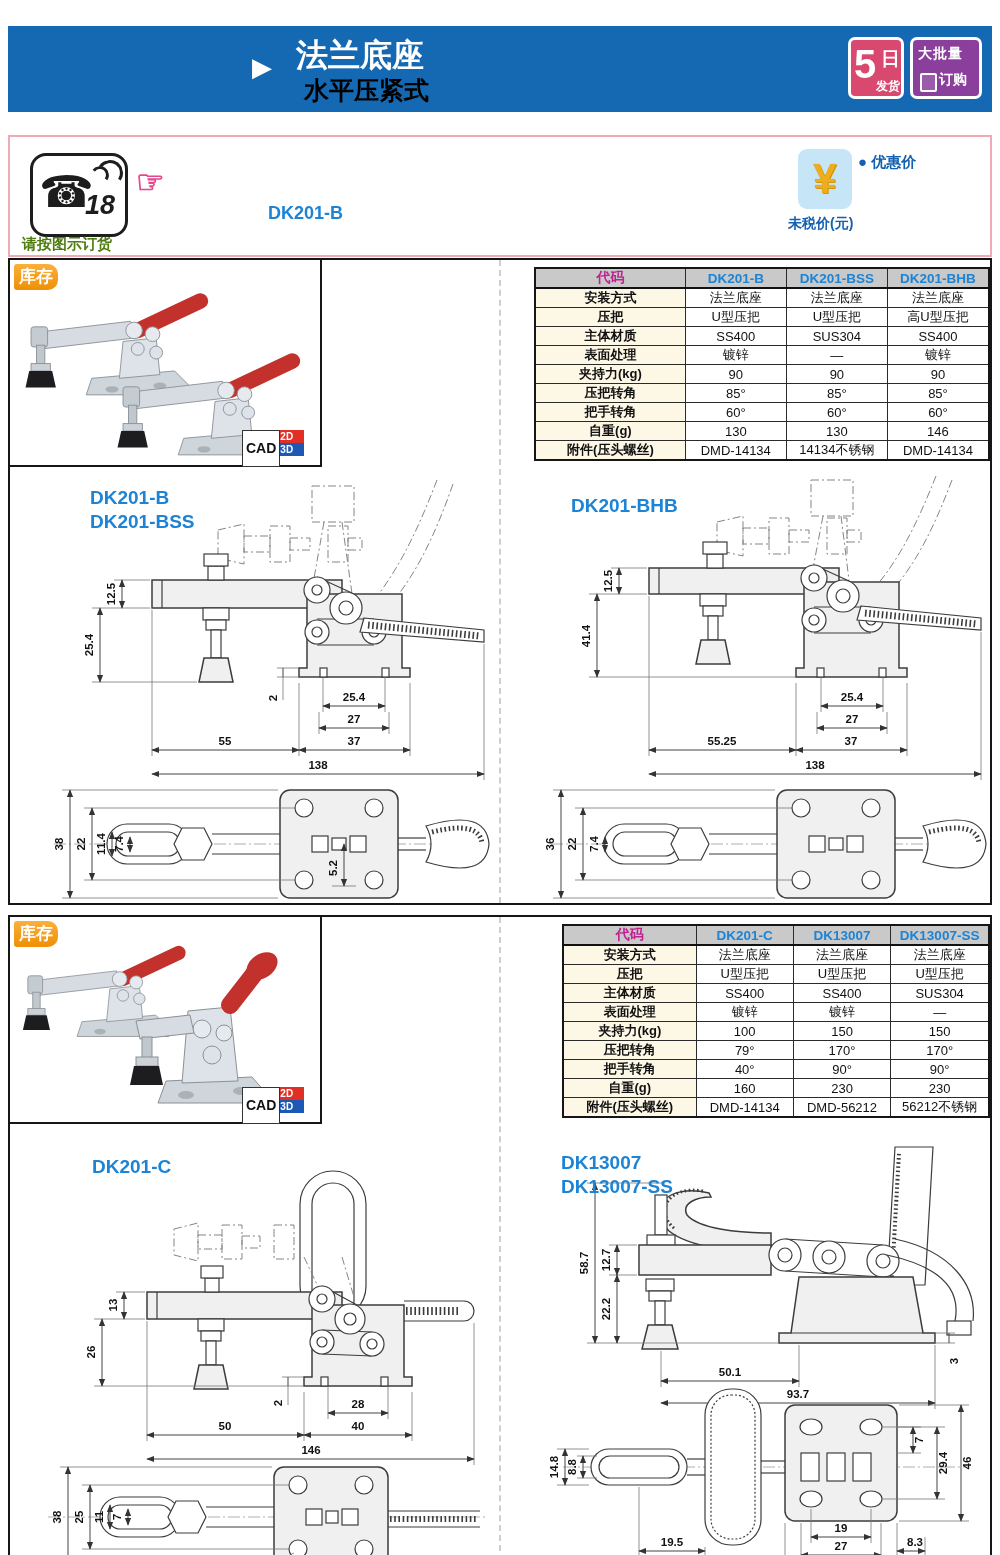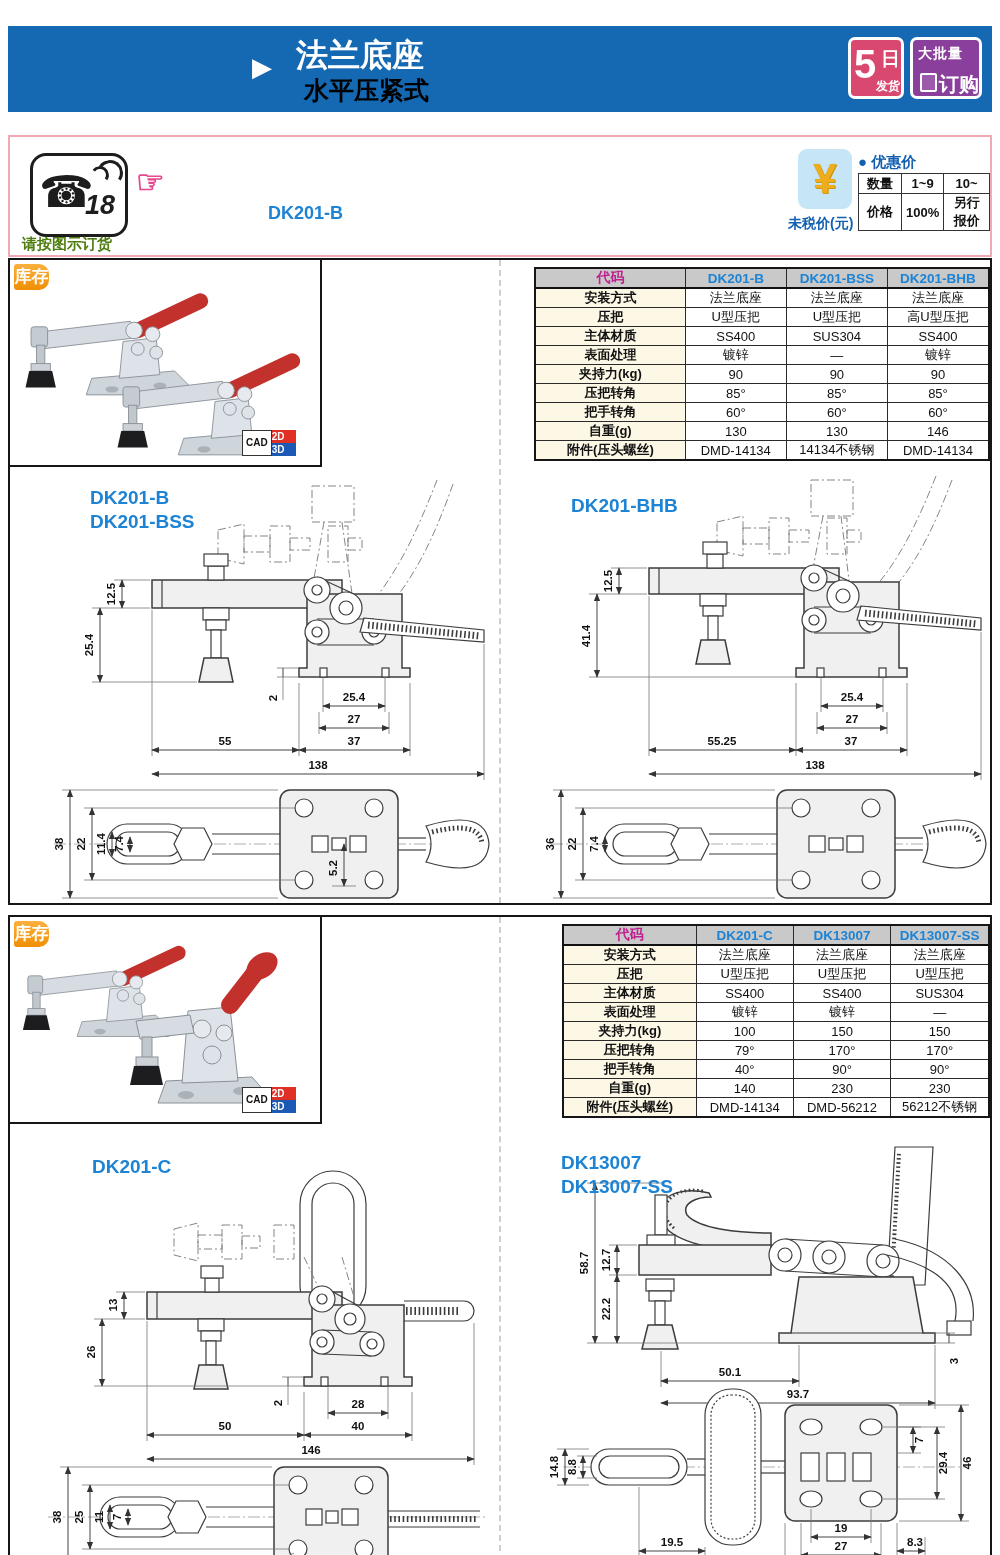--- a/index.html
+++ b/index.html
@@ -10,21 +10,21 @@
   .hdr-arrow{position:absolute;left:244px;top:26px;font-size:26px;color:#fff}
   .hdr-sub1{position:absolute;left:288px;top:8px;font-size:32px;font-weight:800;color:#fff}
   .hdr-sub2{position:absolute;left:296px;top:48px;font-size:25px;font-weight:700;color:#000000}
   .badge{position:absolute;top:11px;height:62px;border:3px solid #fff;border-radius:7px;color:#fff;box-sizing:border-box}
   .badge.ship{left:840px;width:56px;background:#d8486f}
   .badge.bulk{left:902px;width:72px;background:#8b3f9c}
   .ship-big{position:absolute;left:3px;top:2px;font-size:40px;font-weight:800}
   .ship-unit{position:absolute;left:30px;top:6px;font-size:19px;font-weight:800}
   .ship-sub{position:absolute;left:25px;top:38px;font-size:12px;font-weight:700}
   .bulk-1{position:absolute;left:5px;top:5px;font-size:14px;font-weight:800;letter-spacing:1px}
-  .bulk-2{position:absolute;left:26px;top:31px;font-size:20px;font-weight:800}
+  .bulk-2{position:absolute;left:26px;top:31px;font-size:14px;font-weight:800}
   .ord-ico{position:absolute;left:7px;top:33px;width:13px;height:15px;border:2px solid #fff;border-radius:2px;background:rgba(255,255,255,.15)}
   
   .obox{position:absolute;left:8px;top:117px;width:980px;height:118px;border:2px solid #f0aab4;background:#fff}
   .phone{position:absolute;left:20px;top:16px;width:92px;height:78px;border:3px solid #1d1d1d;border-radius:16px}
   .phone-glyph{position:absolute;left:6px;top:14px;font-size:44px;color:#1d1d1d;line-height:44px}
   .phone-24{position:absolute;left:52px;top:34px;font-size:27px;font-weight:800;color:#1d1d1d;font-style:italic}
   .arc{position:absolute;border:3px solid #1d1d1d;border-radius:50%;border-left-color:transparent;border-bottom-color:transparent;transform:rotate(-10deg)}
   .arc1{left:58px;top:10px;width:12px;height:12px}
   .arc2{left:64px;top:4px;width:20px;height:20px}
   .note{position:absolute;left:12px;top:98px;font-size:15px;font-weight:700;color:#4d7c0f}
@@ -37,23 +37,23 @@
   .disc{position:absolute;left:848px;top:16px;font-size:15px;font-weight:800;color:#1460b0}
   .ptab{position:absolute;left:848px;top:36px;border-collapse:collapse;background:#fff}
   .ptab td{border:1.6px solid #333;font-size:13px;font-weight:700;color:#111;text-align:center;height:19px;padding:0 4px}
   .ptab td.pl{width:34px}
   
   .sec{position:absolute;left:8px;width:980px;border:2px solid #161616;background:#fff}
   .sec1{top:240px;height:643px}
   .sec2{top:897px;height:654px}
   .vdiv{position:absolute;left:489px;top:0;height:100%;border-left:2px dashed #cfcfcf}
   .pbox{position:absolute;left:0;top:0;width:310px;height:205px;border-right:2px solid #161616;border-bottom:2px solid #161616;background:#fff}
-  .stock{position:absolute;left:4px;top:4px;width:35px;height:26px;background:linear-gradient(#fbb03b,#ef8f05);color:#fff;font-weight:800;font-size:17px;text-align:center;line-height:26px;border-radius:3px 10px 10px 3px}
+  .stock{position:absolute;left:4px;top:4px;width:44px;height:26px;background:linear-gradient(#fbb03b,#ef8f05);color:#fff;font-weight:800;font-size:17px;text-align:center;line-height:26px;border-radius:3px 10px 10px 3px}
   .cadb{position:absolute;left:232px;top:170px;display:flex;align-items:stretch}
-  .cadt{background:#fff;border:1.5px solid #333;font-weight:800;font-size:10px;line-height:23px;padding:0 3px;color:#111}
+  .cadt{background:#fff;border:1.5px solid #333;font-weight:800;font-size:14px;line-height:23px;padding:6px 3px;color:#111}
   .cadcol{display:flex;flex-direction:column}
   .cad2,.cad3{width:24px;height:13px;font-size:10px;font-weight:800;color:#fff;text-align:left;line-height:13px}
   .cad2{background:#e03026}.cad3{background:#1c59b5}
   
   .spec{position:absolute;border-collapse:collapse;background:#fff;border:2px solid #161616}
   .spec td{border:1px solid #2a2a2a;font-size:13px;color:#111;text-align:center;height:17px;padding:0 2px}
   .spec td.lbl{background:#fdf7e6;font-weight:700;width:152px}
   .spec td.mdl{color:#1d83d4;font-weight:800;font-size:13.5px;width:99px}
   .spec tr.h td{background:#c9c9c9;border-bottom:2.5px solid #111}
   .spec td.code{color:#bf2290;font-weight:800;font-size:14px}
@@ -110,34 +110,20 @@
       <span class="phone-24">18</span>
       <span class="arc arc1"></span>
       <span class="arc arc2"></span>
     </div>
     <div class="note">请按图示订货</div>
     <div class="finger">☞</div>
     <div class="examp">DK201-B</div>
     <div class="yen">¥</div>
     <div class="untax">未税价(元)</div>
     <div class="disc"><span>●</span> <span>优惠价</span></div>
-    <table class="ptab">
-      <tbody>
-          <tr>
-        <td class="pl">数量</td>
-        <td>1~9</td>
-        <td>10~</td>
-      </tr>
-      <tr>
-        <td class="pl">价格</td>
-        <td>100%</td>
-        <td>另行报价</td>
-      </tr>
-    </tbody>
-      </table>
   </div>
 
   <div class="sec sec1">
     <div class="vdiv"></div>
 
     <div class="pbox">
       <svg width="298" height="172" style="position:absolute;left:6px;top:28px">
         <defs>
           <g id="cH">
             <polygon fill="#cfd6db" stroke="#8a9197" points="78,96 168,88 184,104 184,114 72,114"></polygon>
@@ -539,21 +525,21 @@
             <td>170°</td>
           </tr>
       <tr>
             <td class="lbl">把手转角</td>
             <td>40°</td>
             <td>90°</td>
             <td>90°</td>
           </tr>
       <tr>
             <td class="lbl">自重(g)</td>
-            <td>140</td>
+            <td>160</td>
             <td>230</td>
             <td>230</td>
           </tr>
       <tr>
             <td class="lbl">附件(压头螺丝)</td>
             <td>DMD-14134</td>
             <td>DMD-56212</td>
             <td>56212不锈钢</td>
           </tr>
     </tbody>

